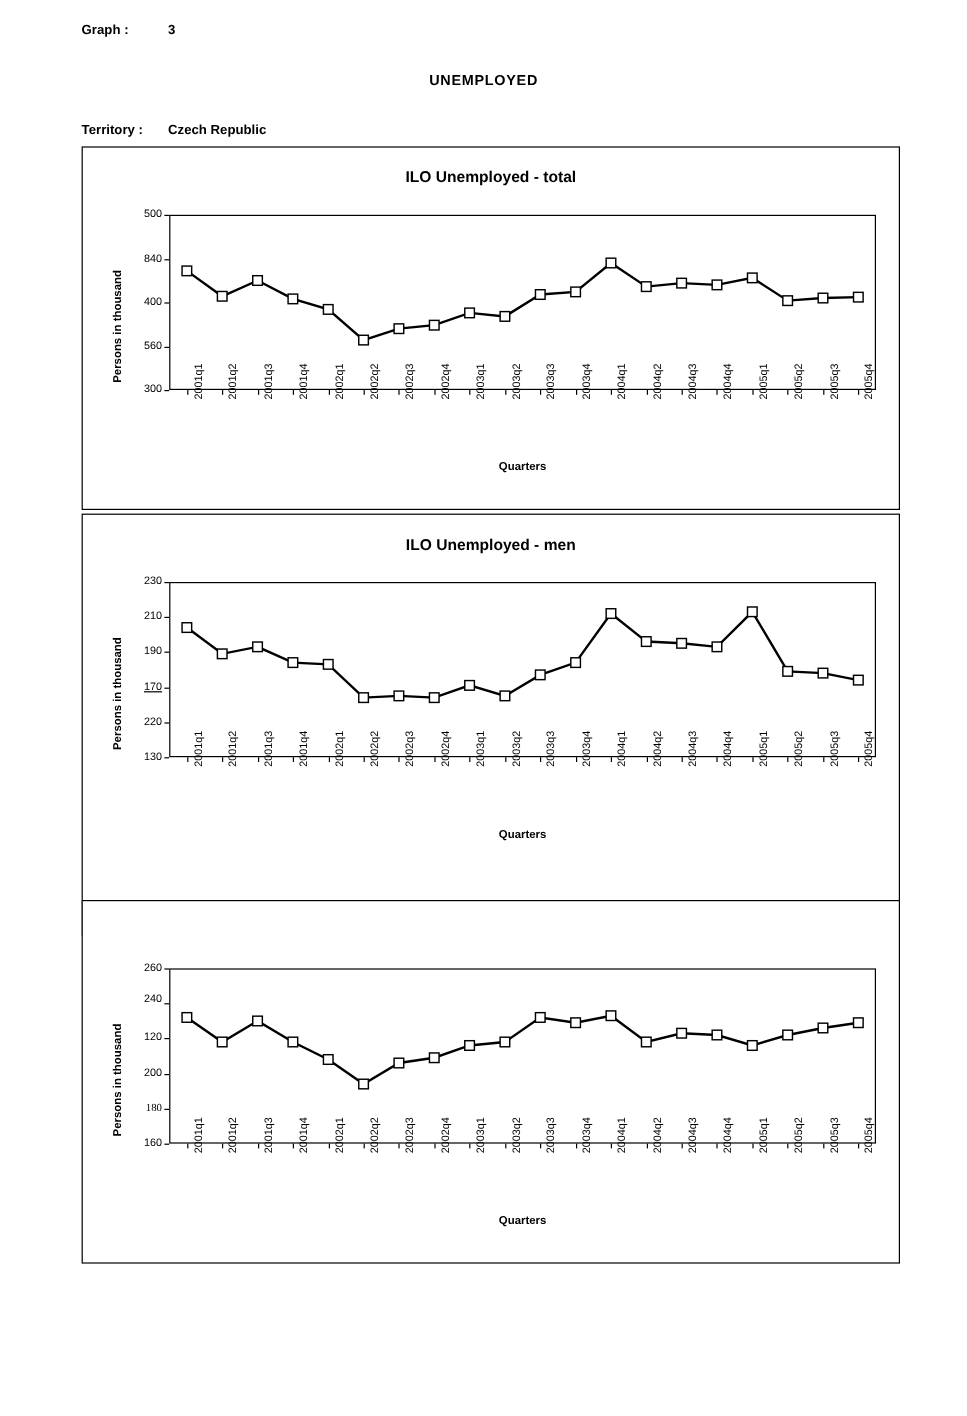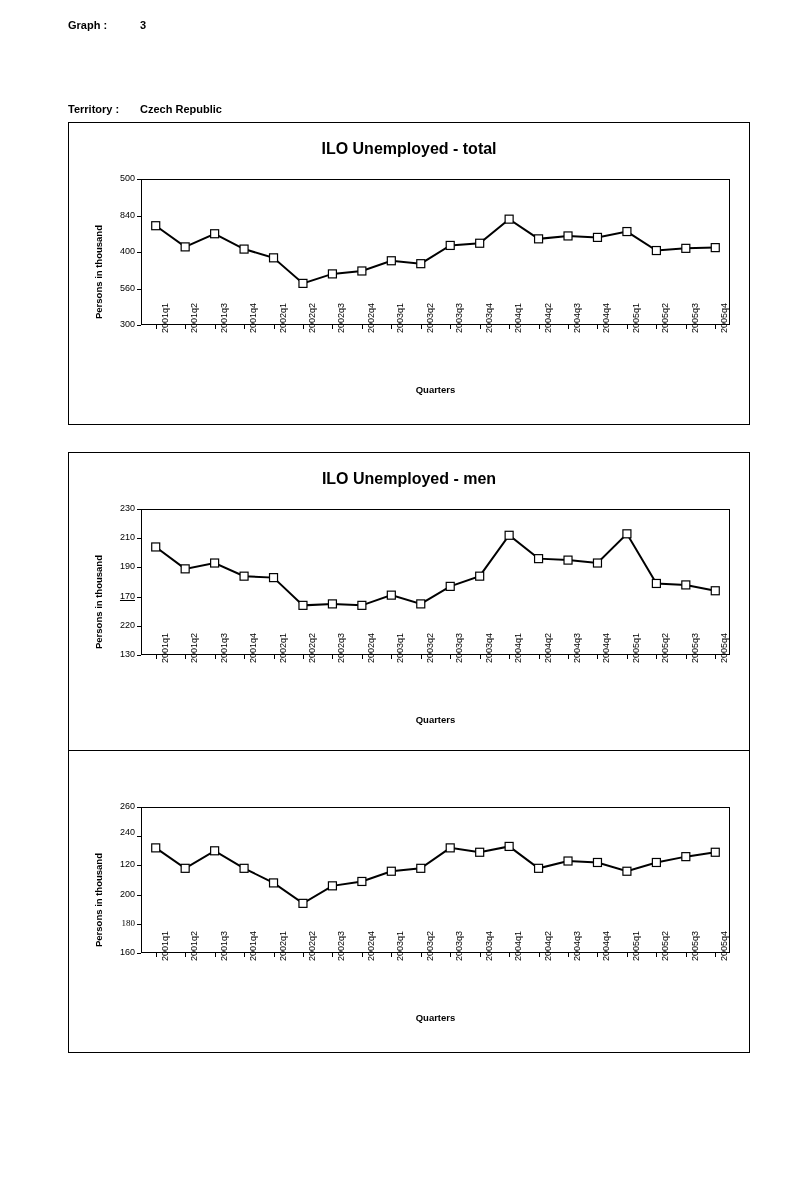--- a/index.html
+++ b/index.html
@@ -52,30 +52,30 @@
 
   .panel {
     position: absolute;
     left: 68px;
     width: 682px;
     border: 1px solid #000000;
     background: #ffffff;
     box-sizing: border-box;
   }
   #panel-total  { top: 122px;  height: 303px; }
-  #panel-men    { top: 452px;  height: 352px; }
+  #panel-men    { top: 428px;  height: 352px; }
   #panel-women  { top: 750px;  height: 303px; }
 
   .panel-title {
     position: absolute;
     left: 0;
     top: 17px;
     width: 100%;
     text-align: center;
-    font-size: 16px;
+    font-size: 13px;
     font-weight: bold;
   }
 
   .plotwrap {
     position: absolute;
     left: 0;
     top: 0;
     width: 682px;
     height: 303px;
   }
@@ -130,20 +130,21 @@
 </style>
 </head>
 <body>
 
 <div class="page">
 
   <div class="hdr-graph">
     <span class="lbl">Graph :</span><span class="val">3</span>
   </div>
 
+  <div class="hdr-title">UNEMPLOYED</div>
 
   <div class="hdr-territory">
     <span class="lbl">Territory :</span><span class="val">Czech Republic</span>
   </div>
 
   <div class="panel" id="panel-total">
     <div class="panel-title">ILO Unemployed - total</div>
     <div class="plotwrap" id="plot-total">
         <div class="plot-area" style="left: 72px; top: 56px; width: 589px; height: 146px;"></div>
         <div class="ylabel" style="left: 24px; top: 196px;">Persons in thousand</div>

